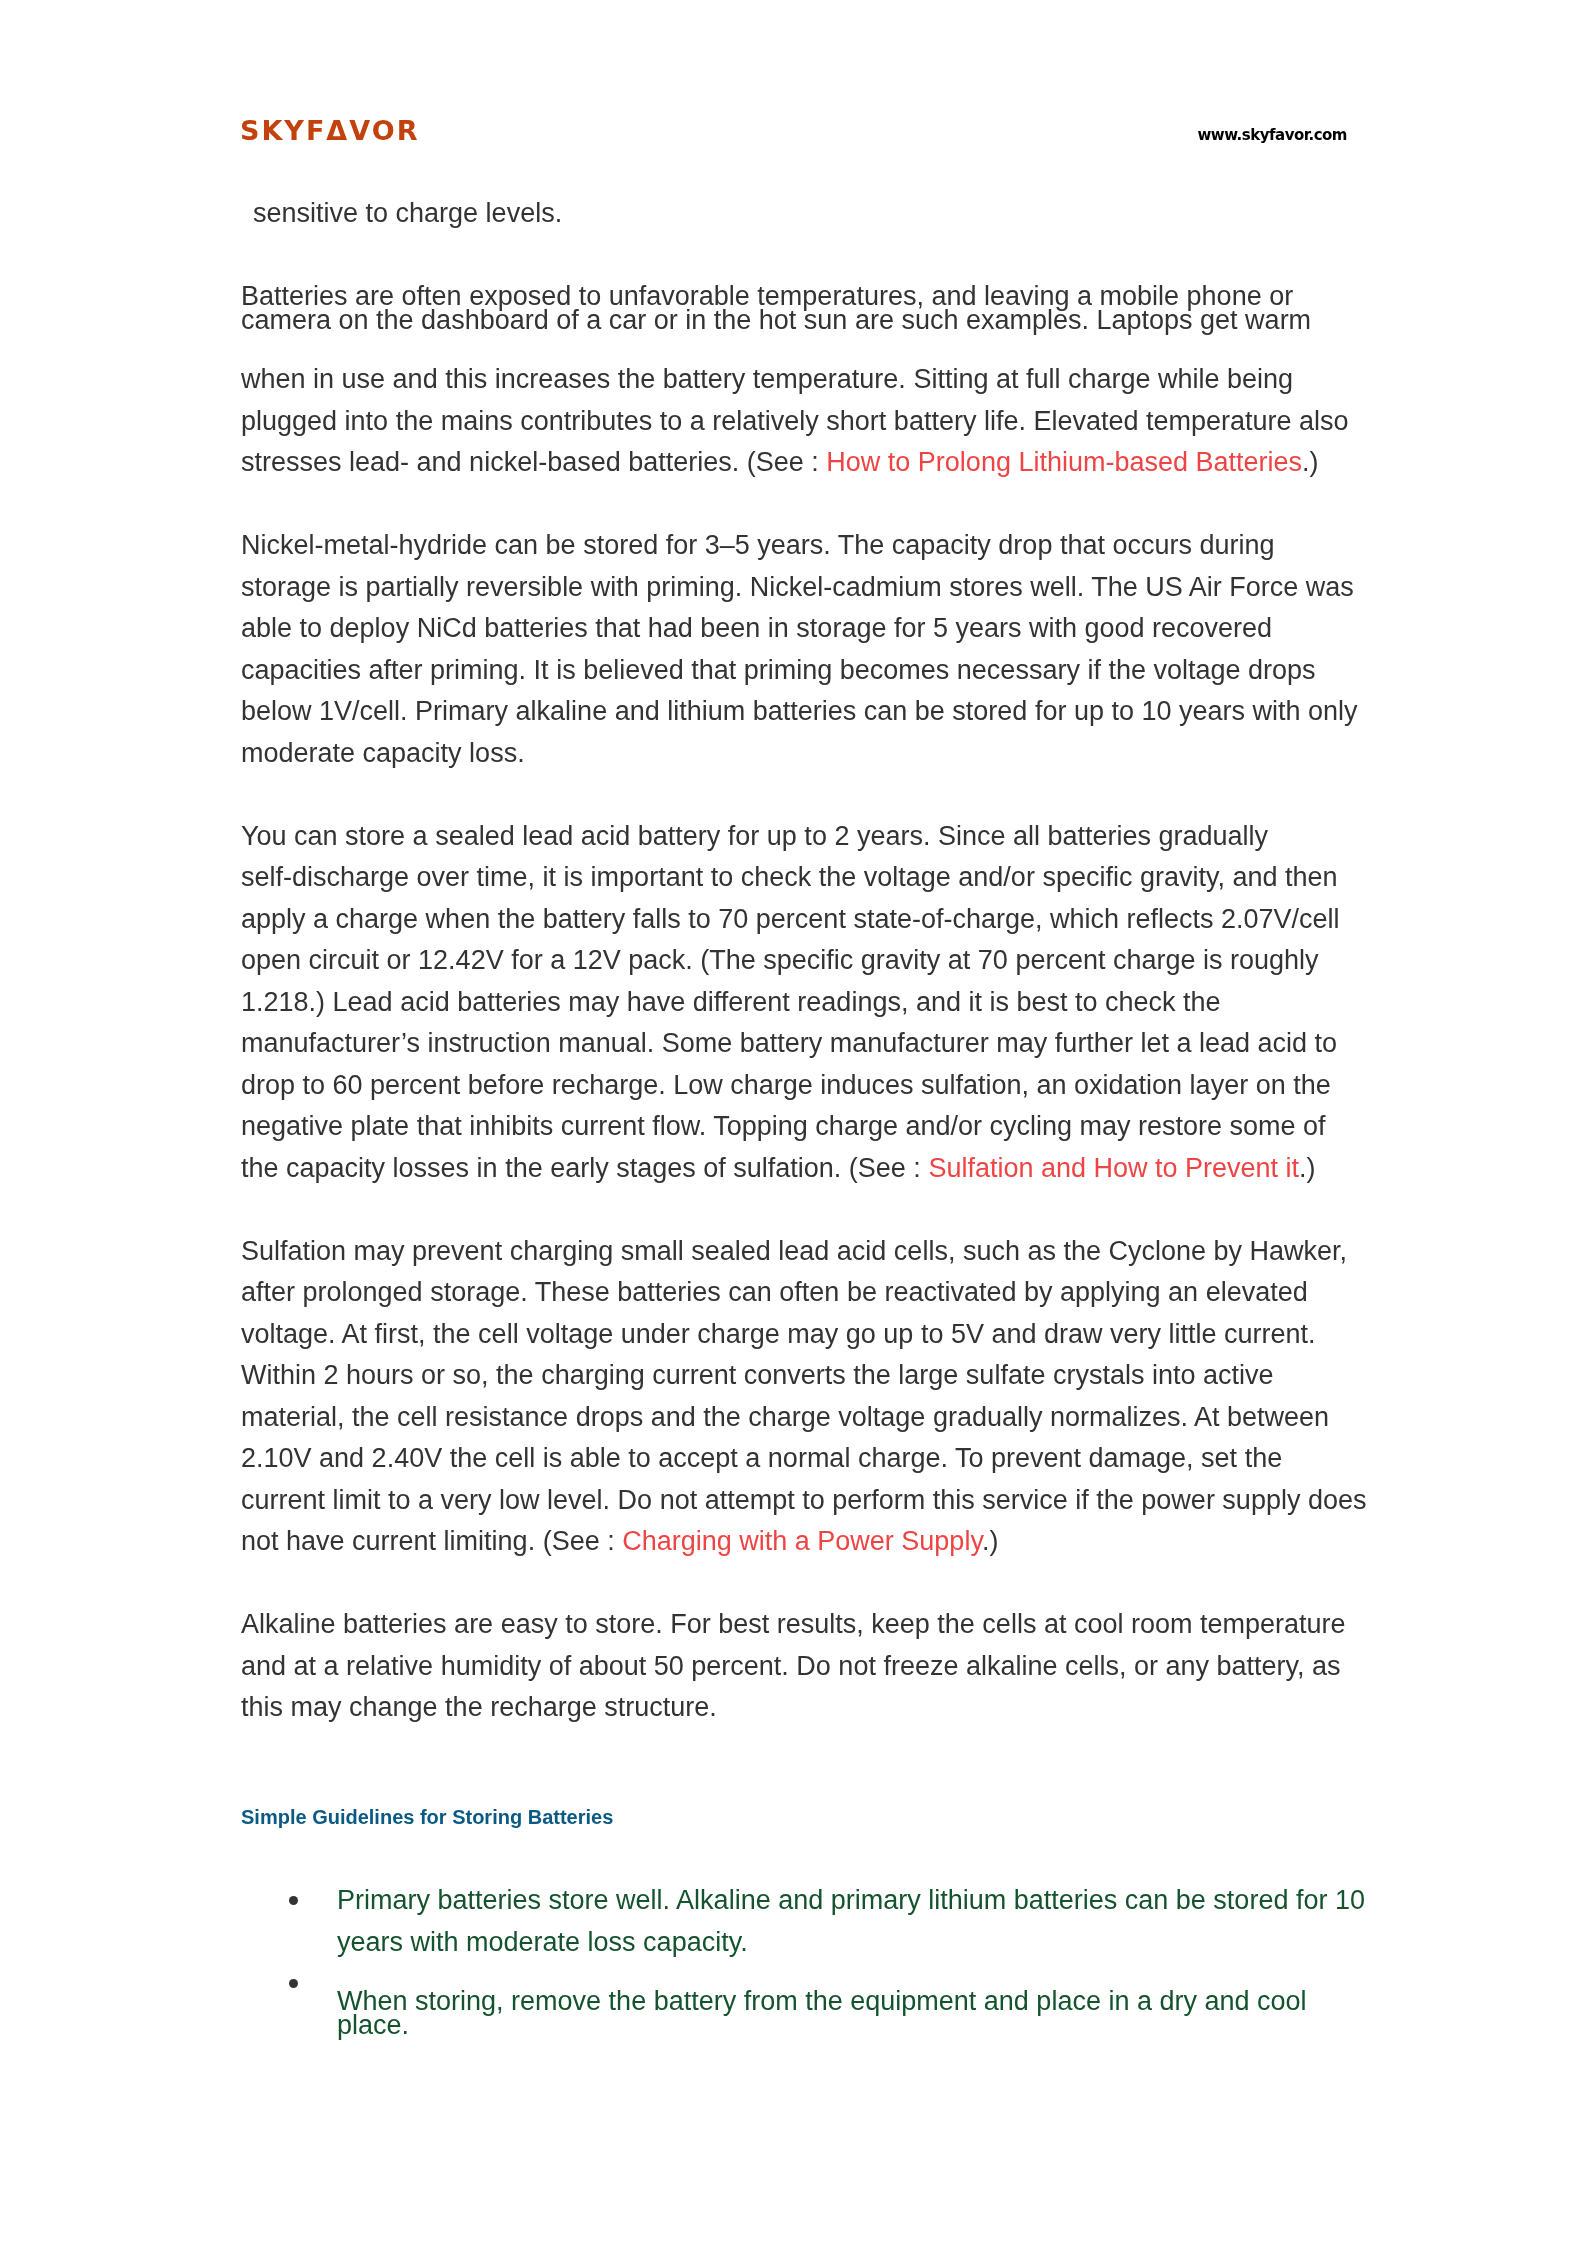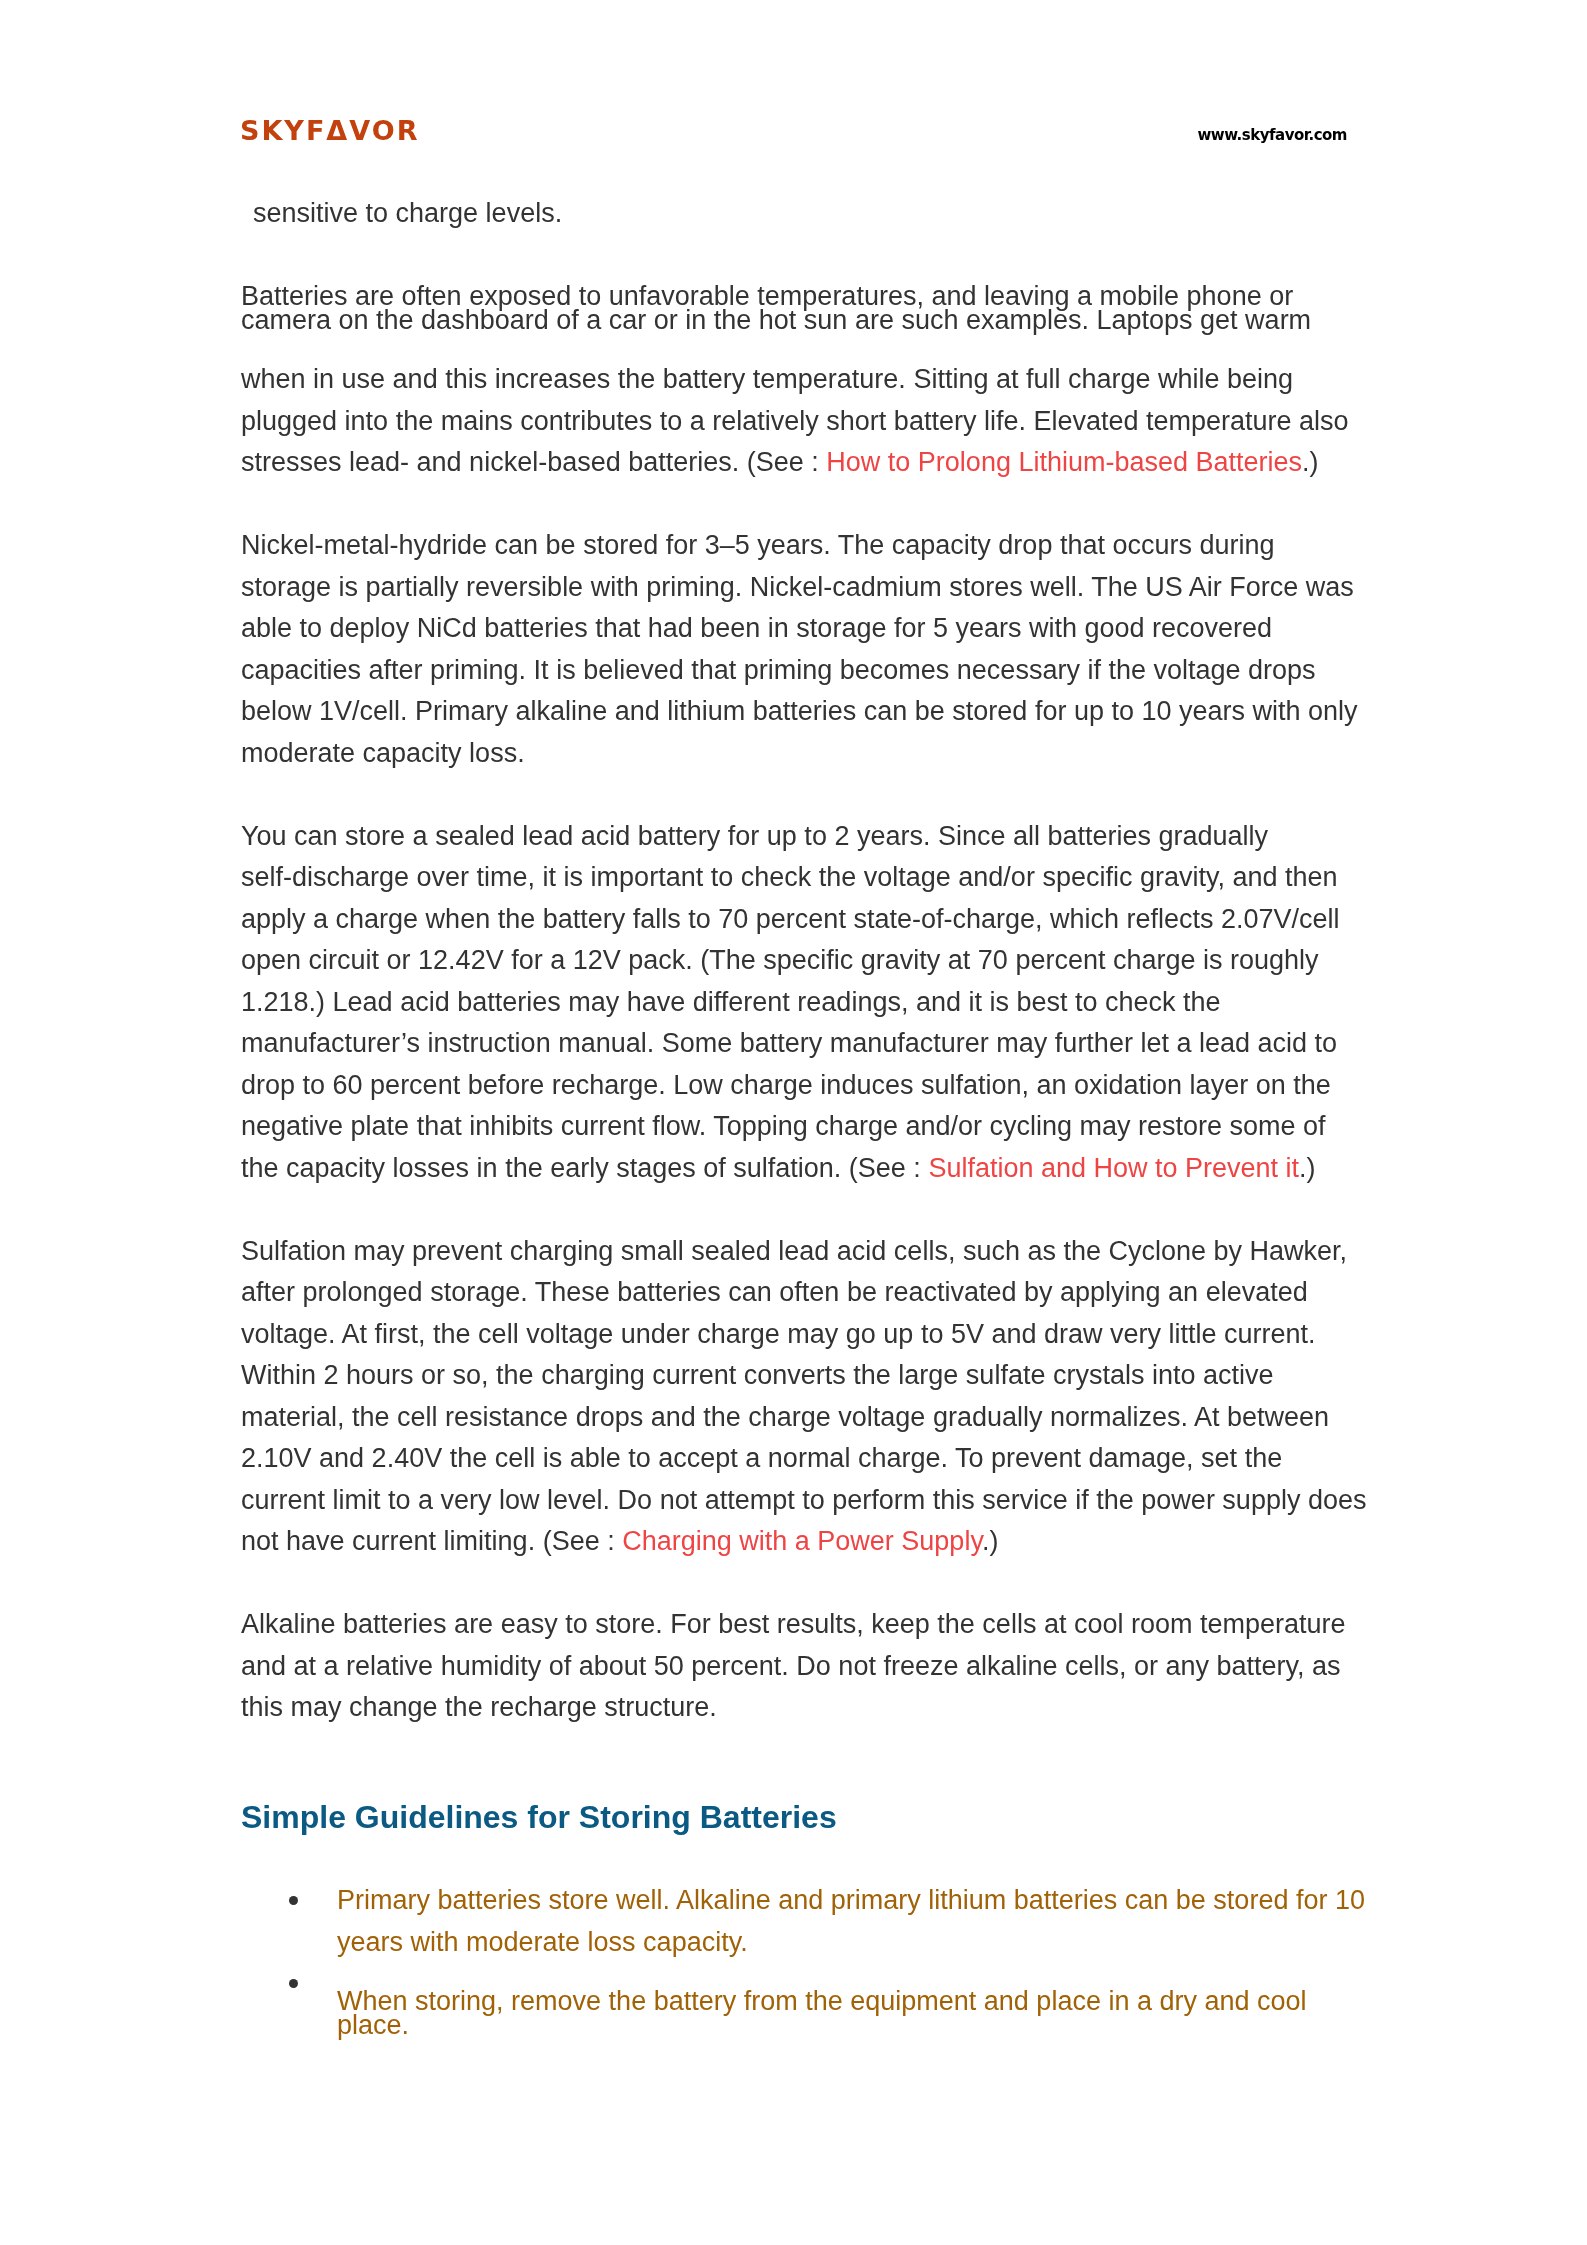--- a/index.html
+++ b/index.html
@@ -18,29 +18,29 @@
   .body-text {
     position: absolute; left: 241px; width: 1150px;
     font-family: "Liberation Sans", sans-serif; font-size: 27px; color: #333333;
     white-space: nowrap;
   }
   .line { position: absolute; left: 0; height: 40px; line-height: 40px; }
   .link { color: #ef4444; cursor: pointer; }
   .heading {
     position: absolute; left: 241px; top: 1797px;
     font-family: "Liberation Sans", sans-serif; font-weight: bold;
-    font-size: 32px; color: #0a5a84; line-height: 40px; white-space: nowrap;
+    font-size: 20px; color: #0a5a84; line-height: 40px; white-space: nowrap;
   }
   .bullet-list { position: absolute; left: 0; top: 0; }
   .bullet-dot {
     position: absolute; width: 9px; height: 9px; border-radius: 50%; background: #333;
   }
   .bullet-line {
     position: absolute; left: 337px; height: 40px; line-height: 40px;
-    font-family: "Liberation Sans", sans-serif; font-size: 27px; color: #a16207; white-space: nowrap;
+    font-family: "Liberation Sans", sans-serif; font-size: 27px; color: #14532d; white-space: nowrap;
   }
 </style>
 </head>
 <body>
 
 <div id="page">
   <div class="logo">SKYFΔVOR</div>
   <div class="site-url">www.skyfavor.com</div>
 
   <div id="body-text" class="body-text" style="top:0;">

